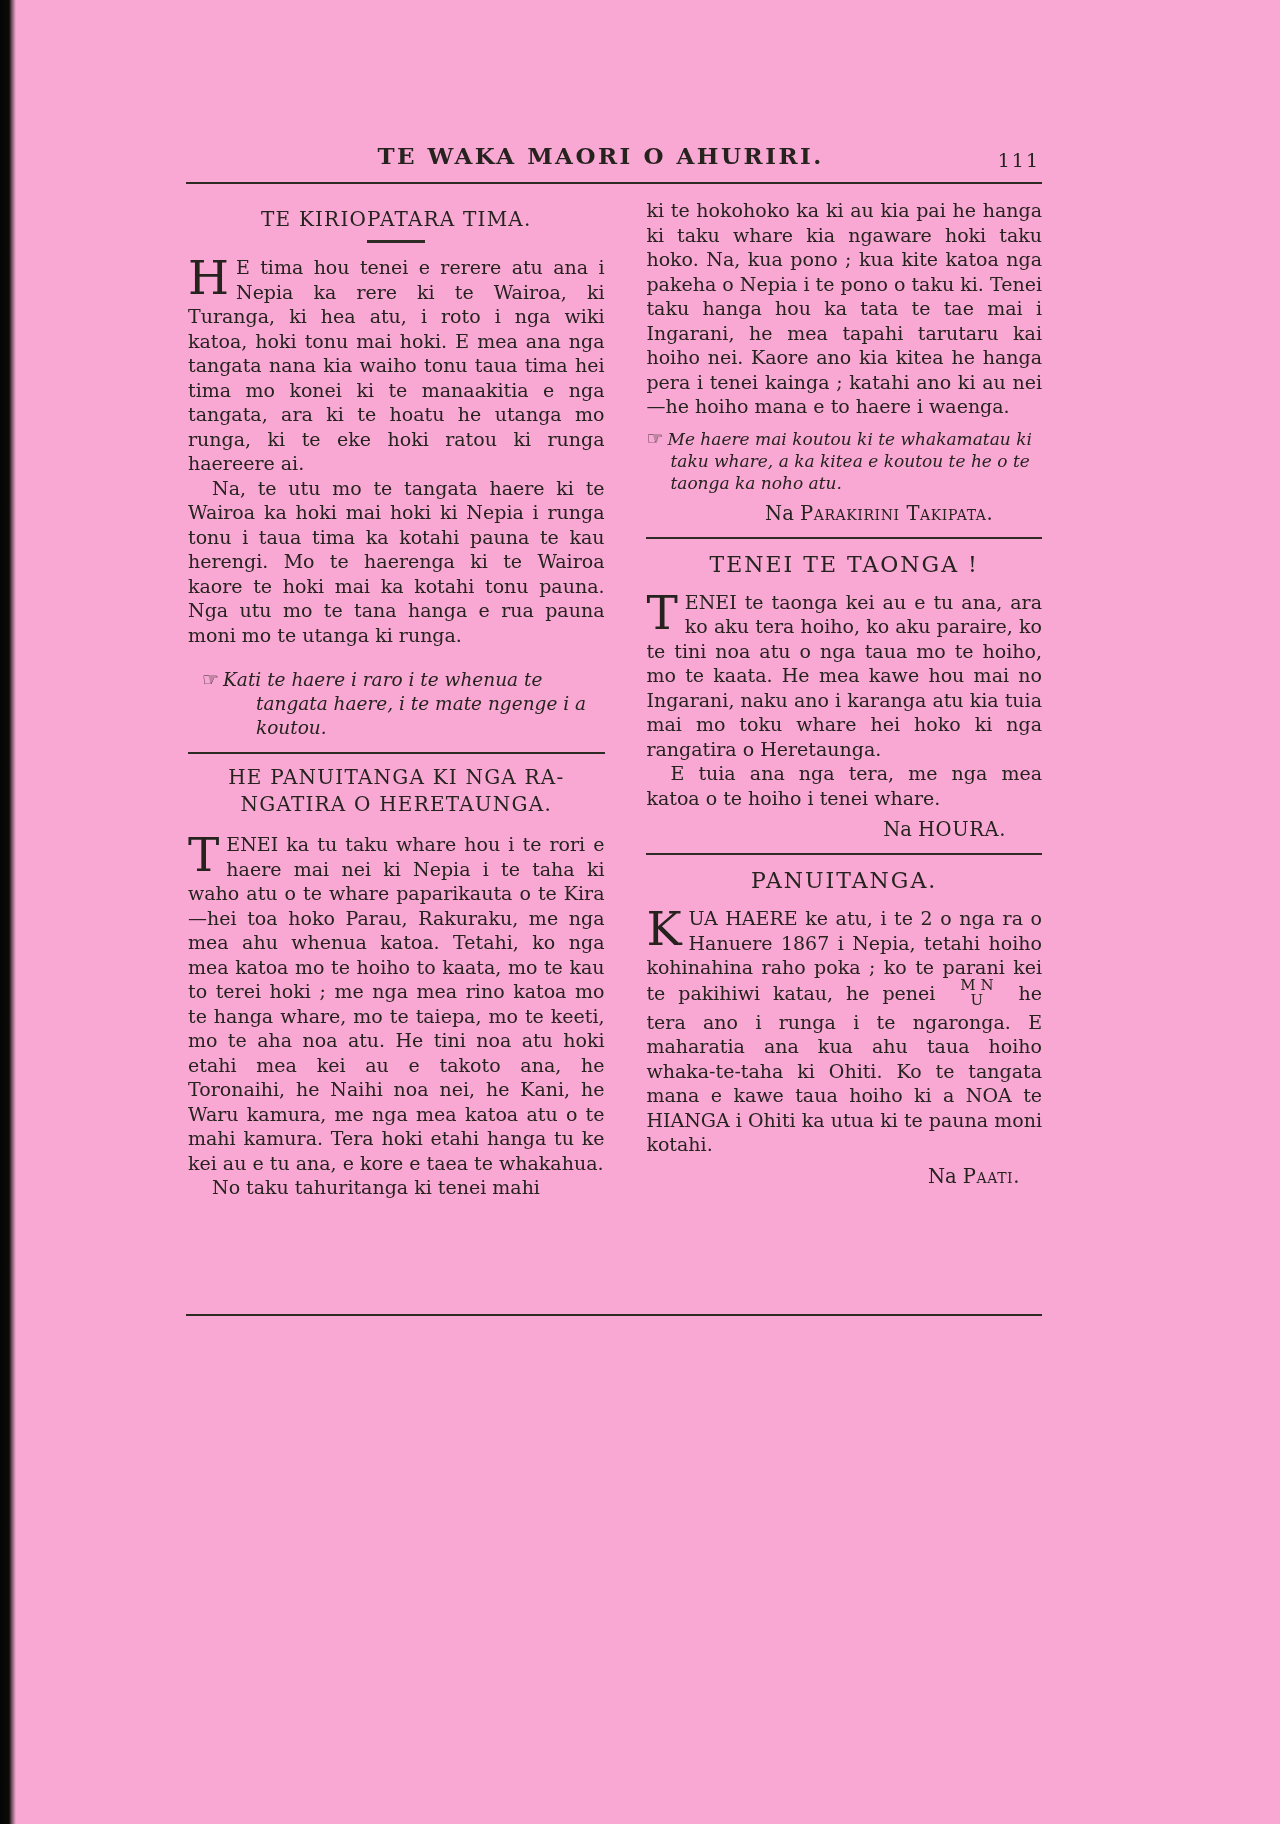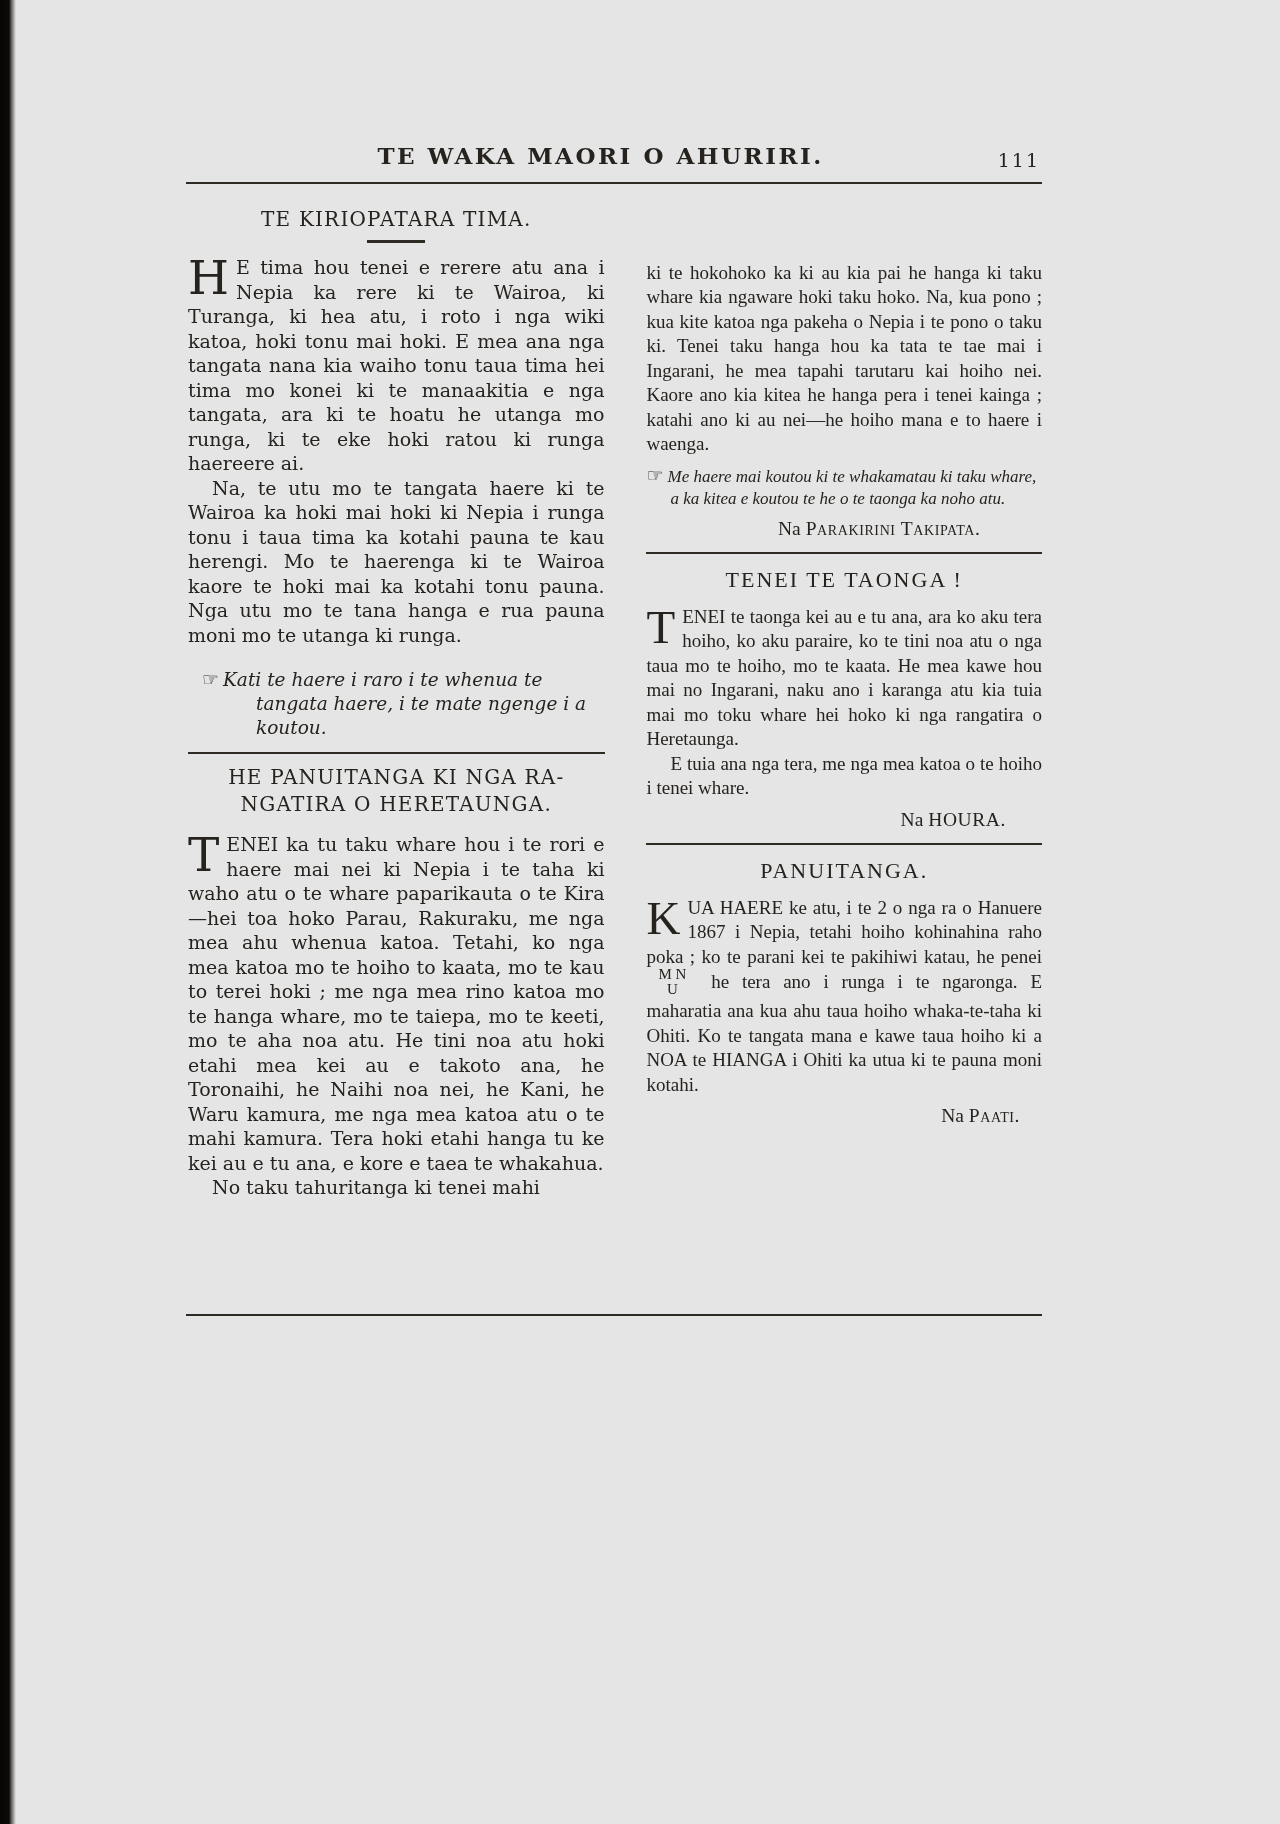--- a/index.html
+++ b/index.html
@@ -2,21 +2,21 @@
 <html><head>
 <meta charset="utf-8">
 <style>
   html, body { margin: 0; padding: 0; }
   body { background: #d8d5cc; }
 
   .page {
     position: relative;
     width: 1280px;
     height: 1824px;
-    background: #e5e5e5;
+    background: #f9a8d4;
     font-family: "DejaVu Serif", "Liberation Serif", serif;
     color: #26231f;
     overflow: hidden;
   }
 
   .scan-edge {
     position: absolute; left: 0; top: 0;
     width: 16px; height: 100%;
     background: linear-gradient(90deg, #050505 0px, #0b0a08 9px, rgba(25,22,17,0.55) 12px, rgba(25,22,17,0) 16px);
   }
@@ -25,24 +25,24 @@
 
   .masthead-row { position: relative; height: 42px; }
   .masthead {
     position: absolute; left: 50%; top: 2px; transform: translateX(-53%);
     font-size: 23px; font-weight: bold; letter-spacing: 2.5px; white-space: nowrap;
   }
   .page-number { position: absolute; right: 2px; top: 9px; font-size: 19px; letter-spacing: 2px; }
 
   .header-rule { border-top: 2.5px solid #2e2b25; margin-bottom: 6px; }
 
-  .columns { display: flex; align-items: center; }
+  .columns { display: flex; align-items: flex-start; }
   .col-left  { width: 438px; padding: 8px 18px 0 2px; }
   .col-divider { width: 2px; background: #2e2b25; }
-  .col-right { width: 416px; padding: 8px 0 0 22px; font-family: Liberation Serif, serif; }
+  .col-right { width: 416px; padding: 8px 0 0 22px; }
 
   .para { font-size: 19px; line-height: 24.5px; text-align: justify; margin: 0; }
   .para.indent { text-indent: 24px; }
   .dropcap { float: left; font-size: 47px; line-height: 39px; padding: 3px 7px 0 0; }
 
   .article-title {
     font-size: 20px; font-weight: normal; letter-spacing: 1.2px;
     text-align: center; margin: 8px 0 2px; line-height: 27px;
   }
   .article-title.big { font-size: 22px; letter-spacing: 2px; margin-top: 12px; }

